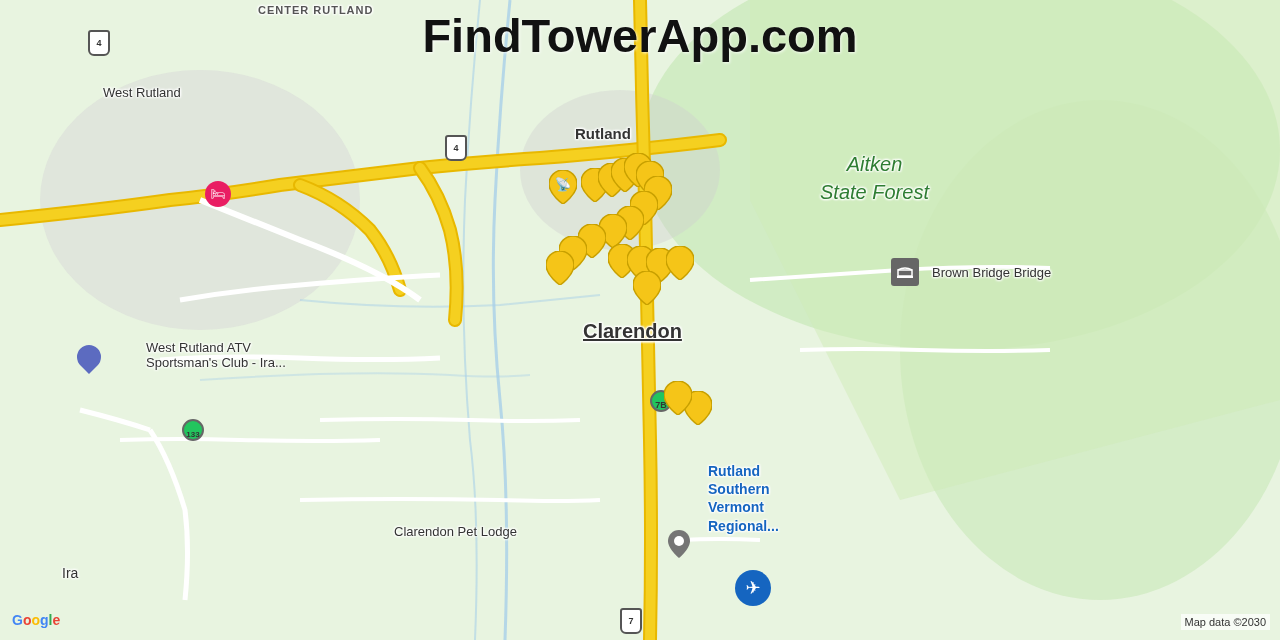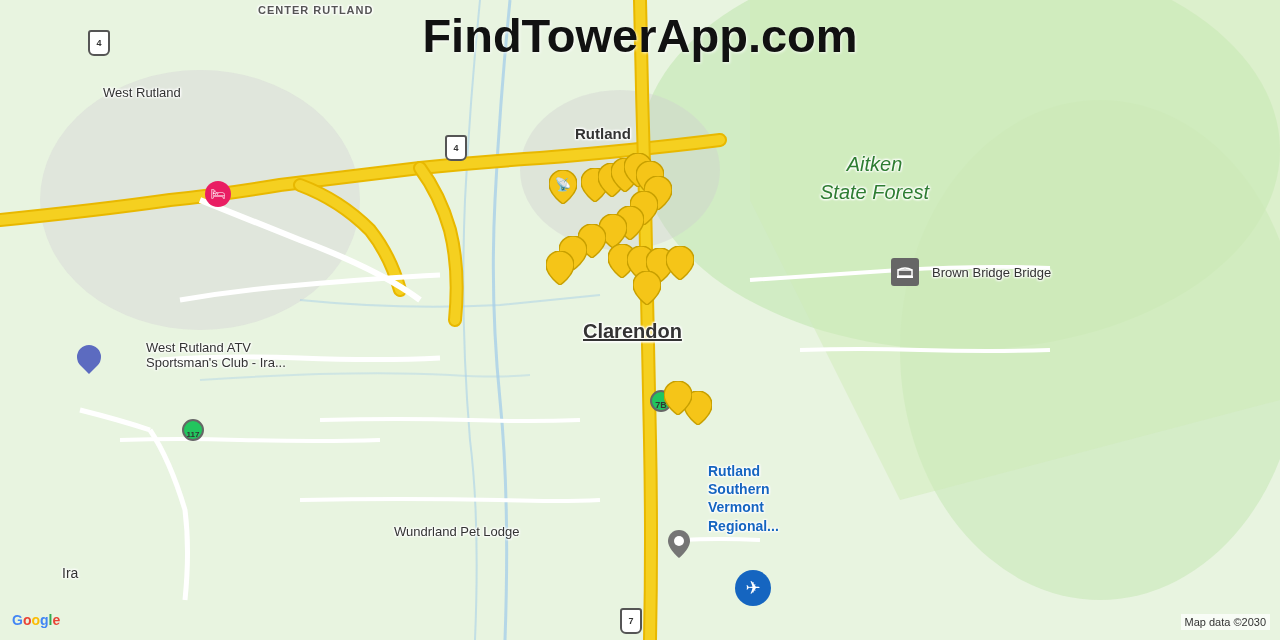--- a/index.html
+++ b/index.html
@@ -344,21 +344,21 @@
 
   <div class="route-badge" style="left:661px;top:401px">
     <span>7B</span>
   </div>
 
   <div class="route-shield" style="left:631px;top:621px">
     <span style="font-size:9px;font-weight:bold;">7</span>
   </div>
 
   <div class="route-badge" style="left:193px;top:430px">
-    <span style="font-size:8px;">117</span>
+    <span style="font-size:8px;">133</span>
   </div>
 
   <div class="place-label" style="left:103px;top:85px">West Rutland</div>
   <div class="place-label" style="left:575px;top:125px;font-size:15px;font-weight:600;color:#333;">Rutland</div>
   <div class="place-label" style="left:258px;top:4px;font-size:11px;letter-spacing:1px;font-weight:600;color:#555;text-transform:uppercase;">CENTER RUTLAND</div>
   <div class="place-label" style="left:583px;top:320px;font-size:20px;font-weight:600;text-decoration:underline;">Clarendon</div>
   <div class="place-label" style="left:62px;top:565px;font-size:14px;">Ira</div>
 
   <div class="place-label italic" style="left:820px;top:150px;font-size:20px;">Aitken<br>State Forest</div>
 
@@ -377,21 +377,21 @@
 
   <div style="position:absolute;left:77px;top:345px;z-index:8;width:24px;height:24px;background:#5c6bc0;border-radius:50% 50% 50% 0;transform:rotate(-45deg);"></div>
   <div class="place-label" style="left:108px;top:340px;margin-left:38px;">West Rutland ATV<br>Sportsman's Club - Ira...</div>
 
   <div style="position:absolute;left:668px;top:530px;z-index:8;">
     <svg width="22" height="28" viewBox="0 0 22 28">
       <path d="M11 0 C4.9 0 0 4.9 0 11 C0 19.2 11 28 11 28 C11 28 22 19.2 22 11 C22 4.9 17.1 0 11 0Z" fill="#757575"></path>
       <circle cx="11" cy="11" r="5" fill="white"></circle>
     </svg>
   </div>
-  <div class="place-label" style="left:394px;top:524px;">Wundrland Pet Lodge</div>
+  <div class="place-label" style="left:394px;top:524px;">Clarendon Pet Lodge</div>
 
   <div style="position:absolute;left:753px;top:588px;z-index:8;width:36px;height:36px;background:#1565C0;border-radius:50%;display:flex;align-items:center;justify-content:center;transform:translate(-18px,-18px);">
     <span style="color:white;font-size:18px;">✈</span>
   </div>
   <div class="place-label blue" style="left:708px;top:462px;font-size:14px;">Rutland<br>Southern<br>Vermont<br>Regional...</div>
 
   <div id="google-logo">
     <span class="g">G</span><span class="o1">o</span><span class="o2">o</span><span class="g2">g</span><span class="l">l</span><span class="e">e</span>
   </div>
 

